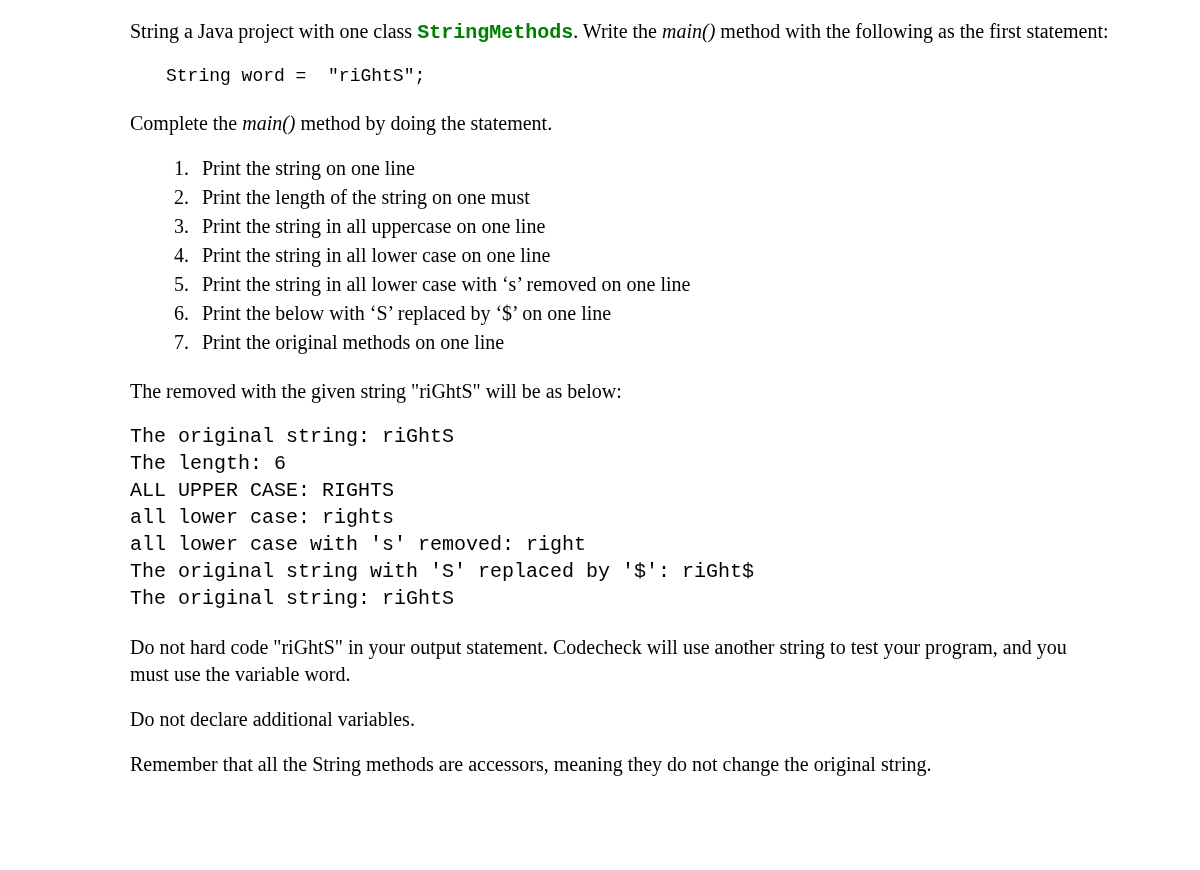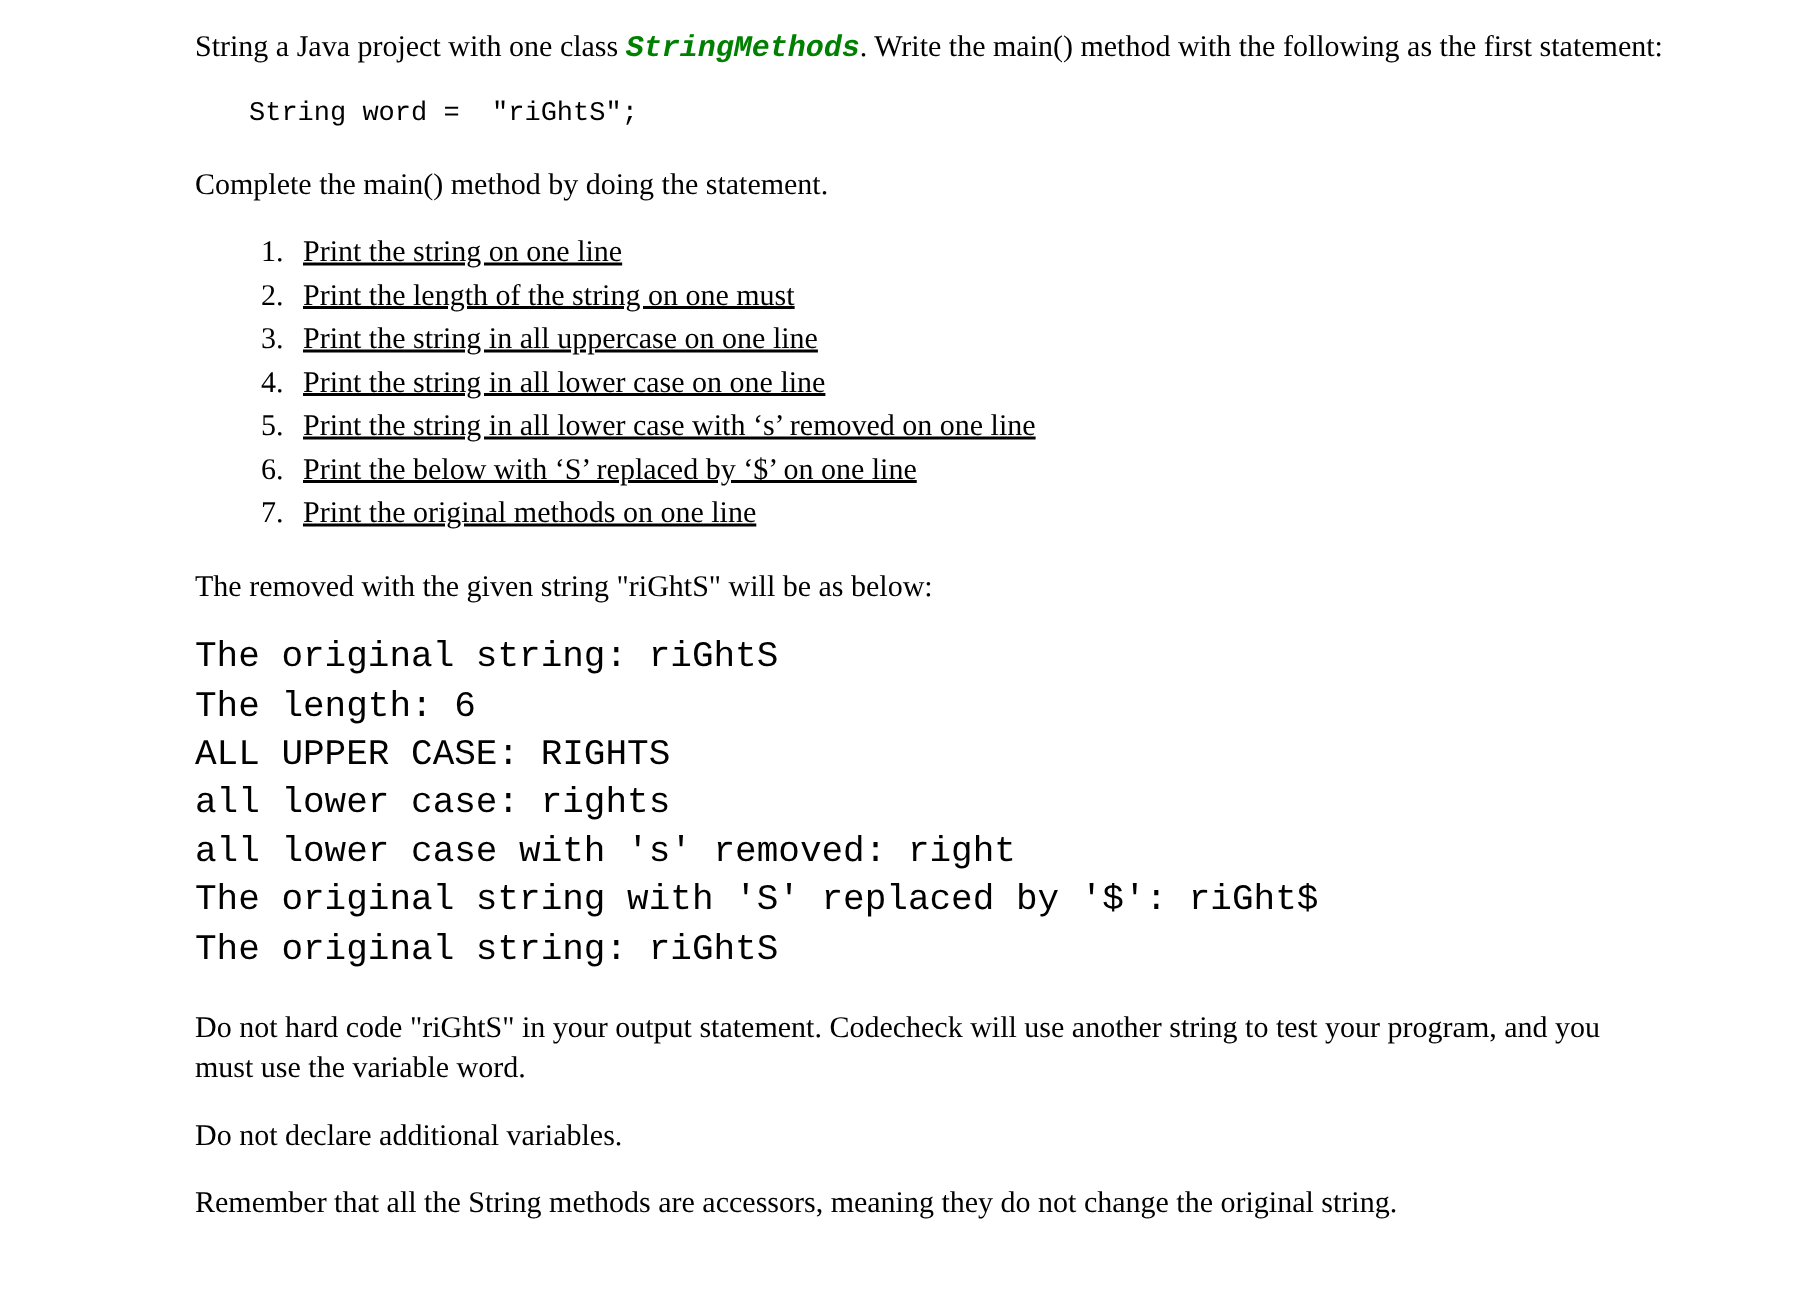--- a/index.html
+++ b/index.html
@@ -13,42 +13,41 @@
       max-width: 1200px;
       box-sizing: border-box;
     }
     p {
       margin: 0 0 18px 0;
     }
     .code-class {
       font-family: 'Courier New', Courier, monospace;
       color: #008000;
       font-weight: bold;
-      font-style: italic;
     }
     .italic {
+      font-style: italic;
     }
     .code-line {
       font-family: 'Courier New', Courier, monospace;
       font-size: 18px;
       margin: 18px 0 22px 36px;
       white-space: pre;
     }
     ol {
       margin: 18px 0 22px 36px;
       padding-left: 28px;
     }
     ol li {
       padding-left: 8px;
       margin-bottom: 2px;
-      text-decoration: underline;
     }
     .output-block {
       font-family: 'Courier New', Courier, monospace;
-      font-size: 24px;
+      font-size: 20px;
       white-space: pre;
       margin: 16px 0 22px 0;
       line-height: 1.35;
     }
     .intro-para {
       margin-bottom: 4px;
     }
   </style>
 </head>
 <body>

